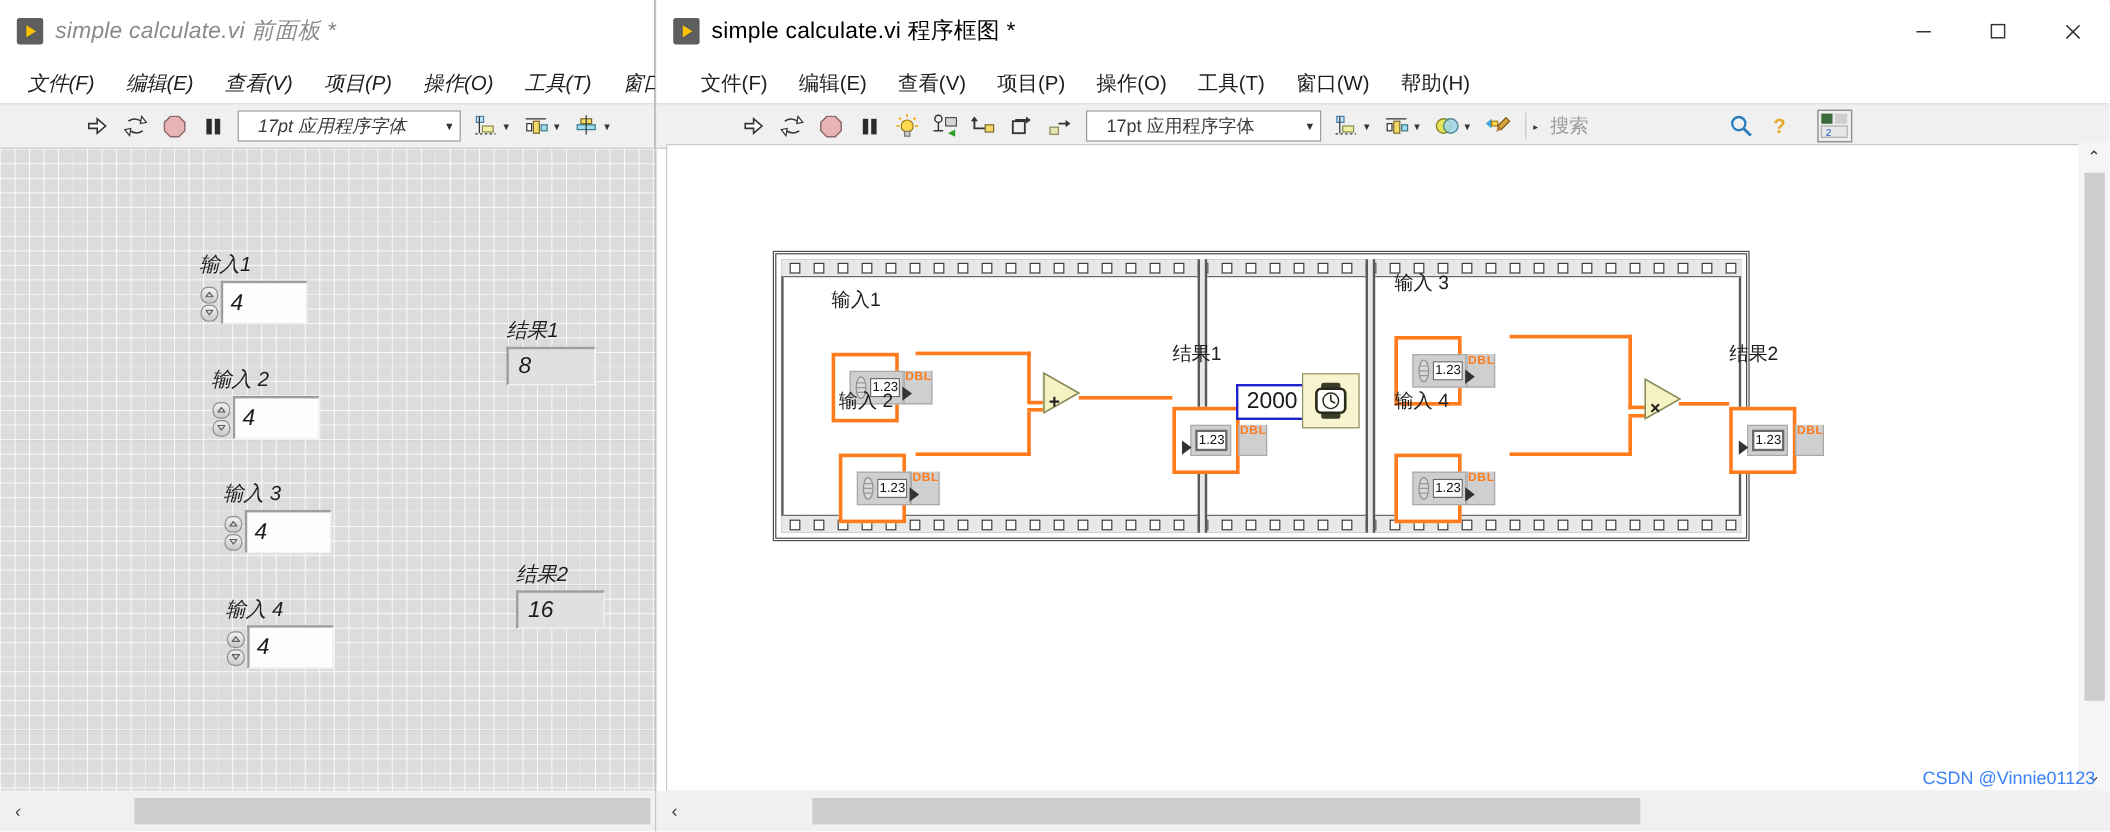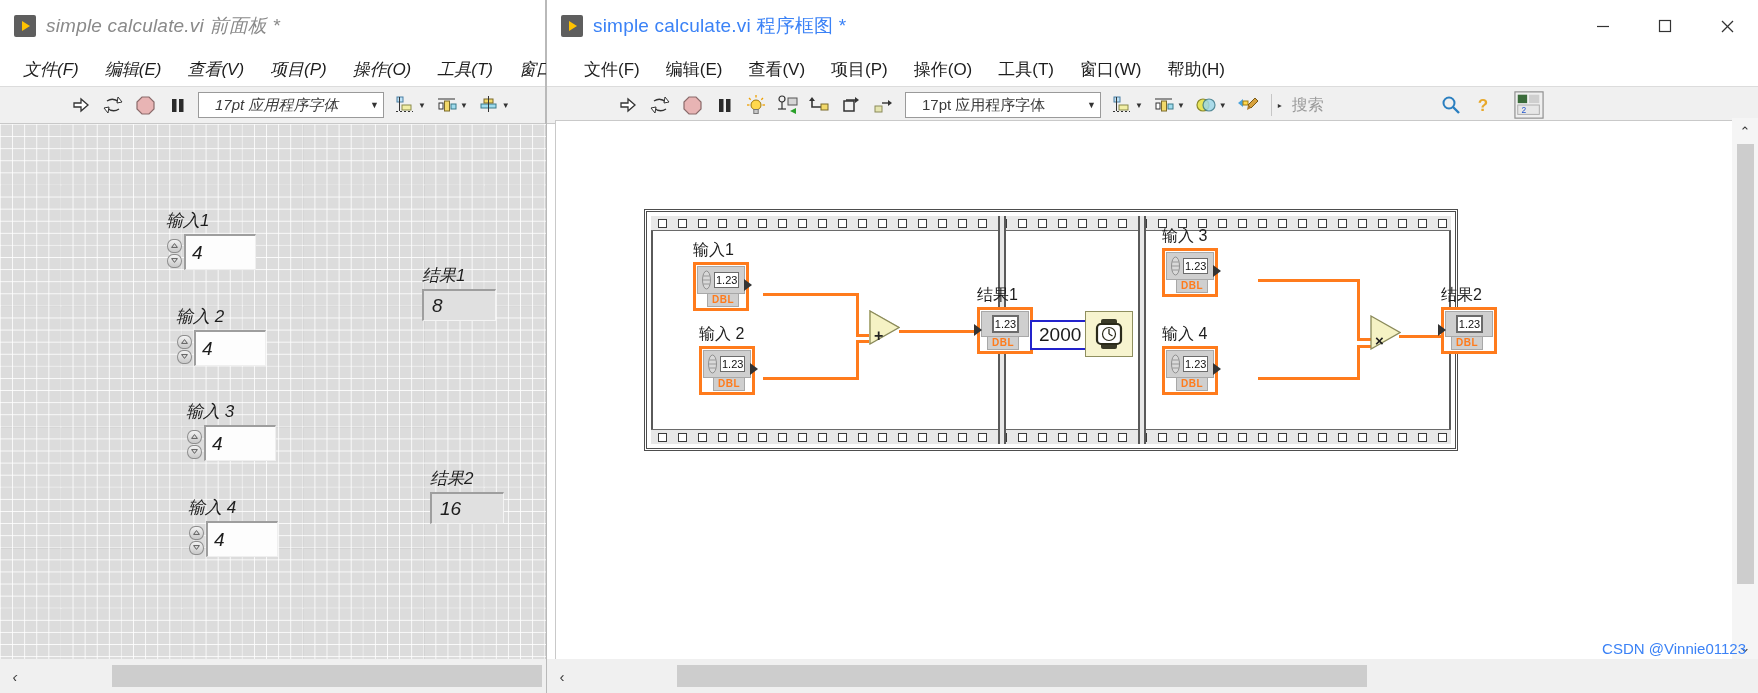--- a/index.html
+++ b/index.html
@@ -17,21 +17,21 @@
     height: 52px; background: #fff; display: flex; align-items: center;
     padding-left: 14px; position: relative;
   }
   .vi-icon {
     width: 22px; height: 22px; background: #5e5e5e; border-radius: 2px;
     display: inline-flex; align-items: center; justify-content: center;
     flex: 0 0 auto; margin-right: 10px;
   }
   .vi-icon svg { display: block; }
   .title-text { font-size: 19px; color: #8a8a8a; white-space: nowrap; letter-spacing: .2px; }
-  .title-text.dark { color: #3b82f6; }
+  .title-text.dark { color: #000000; }
 
   .wbtns { position: absolute; right: 0; top: 0; height: 52px; display: flex; }
   .wbtn {
     width: 62px; height: 52px; display: flex; align-items: center; justify-content: center;
     color: #333; font-size: 17px; line-height: 1;
   }
   .wbtn svg { display:block; }
 
   
   .menubar {
@@ -124,22 +124,22 @@
   }
   .seq-top { top: 4px; border-bottom: 1px solid #6a6a6a; }
   .seq-bot { bottom: 4px; border-top: 1px solid #6a6a6a; }
   .seq-tick { width: 9px; height: 9px; border: 1px solid #3a3a3a; background:#fff; flex:0 0 auto;}
   .seq-div { position: absolute; top: 4px; bottom: 4px; width: 8px;
              background: #e8e8e8; border-left: 2px solid #5a5a5a; border-right: 2px solid #5a5a5a; }
 
   .node { position: absolute; }
   .node-label { font-size: 16px; color: #1d1d1d; white-space: nowrap; margin-bottom: 1px; }
   .term {
-    border: 3px solid #ff7b1c; background: #fff; padding: 1px;
-    display: inline-flex; flex-direction: column; width: 56px;
+    border: 3px solid #ff7b1c; background: #fff; padding: 12px;
+    display: inline-flex; width: 56px; margin-top: 32px;
   }
   .term-body {
     background: #cfcfcf; border: 1px solid #a8a8a8; position: relative;
     display: flex; align-items: center; padding: 3px 2px 3px 3px; gap: 2px;
   }
   .knob { width: 11px; height: 20px; flex: 0 0 auto; }
   .val123 {
     background: #fff; border: 1px solid #6b6b6b; font-size: 11px; color: #111;
     padding: 0 1px; line-height: 14px; font-family: "Liberation Sans", sans-serif;
   }

